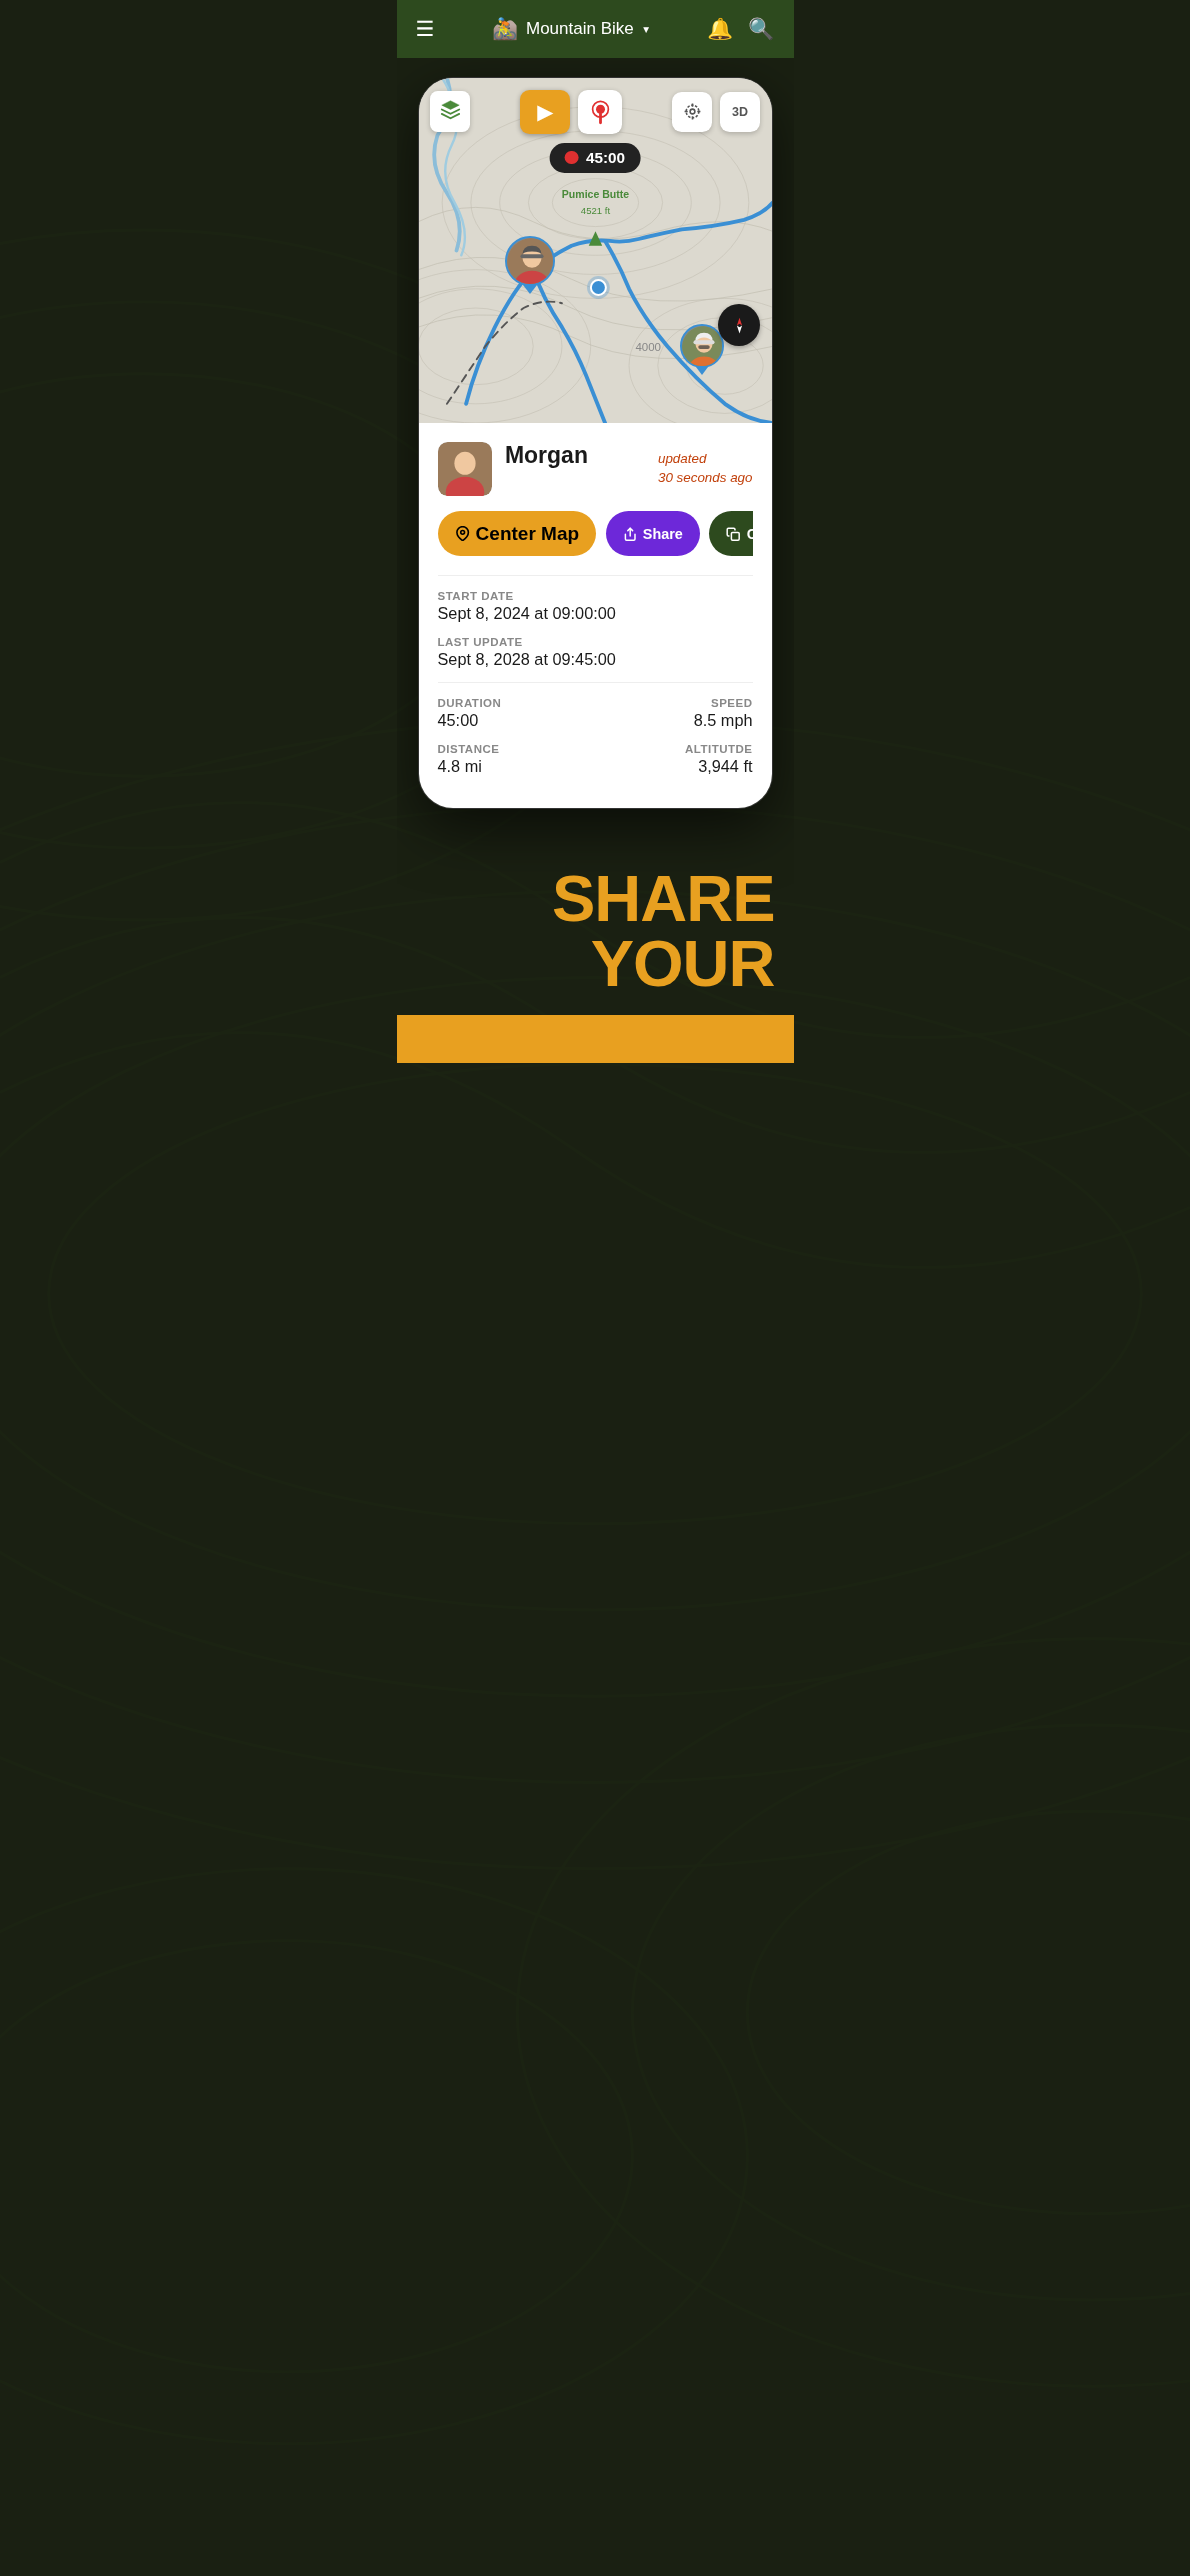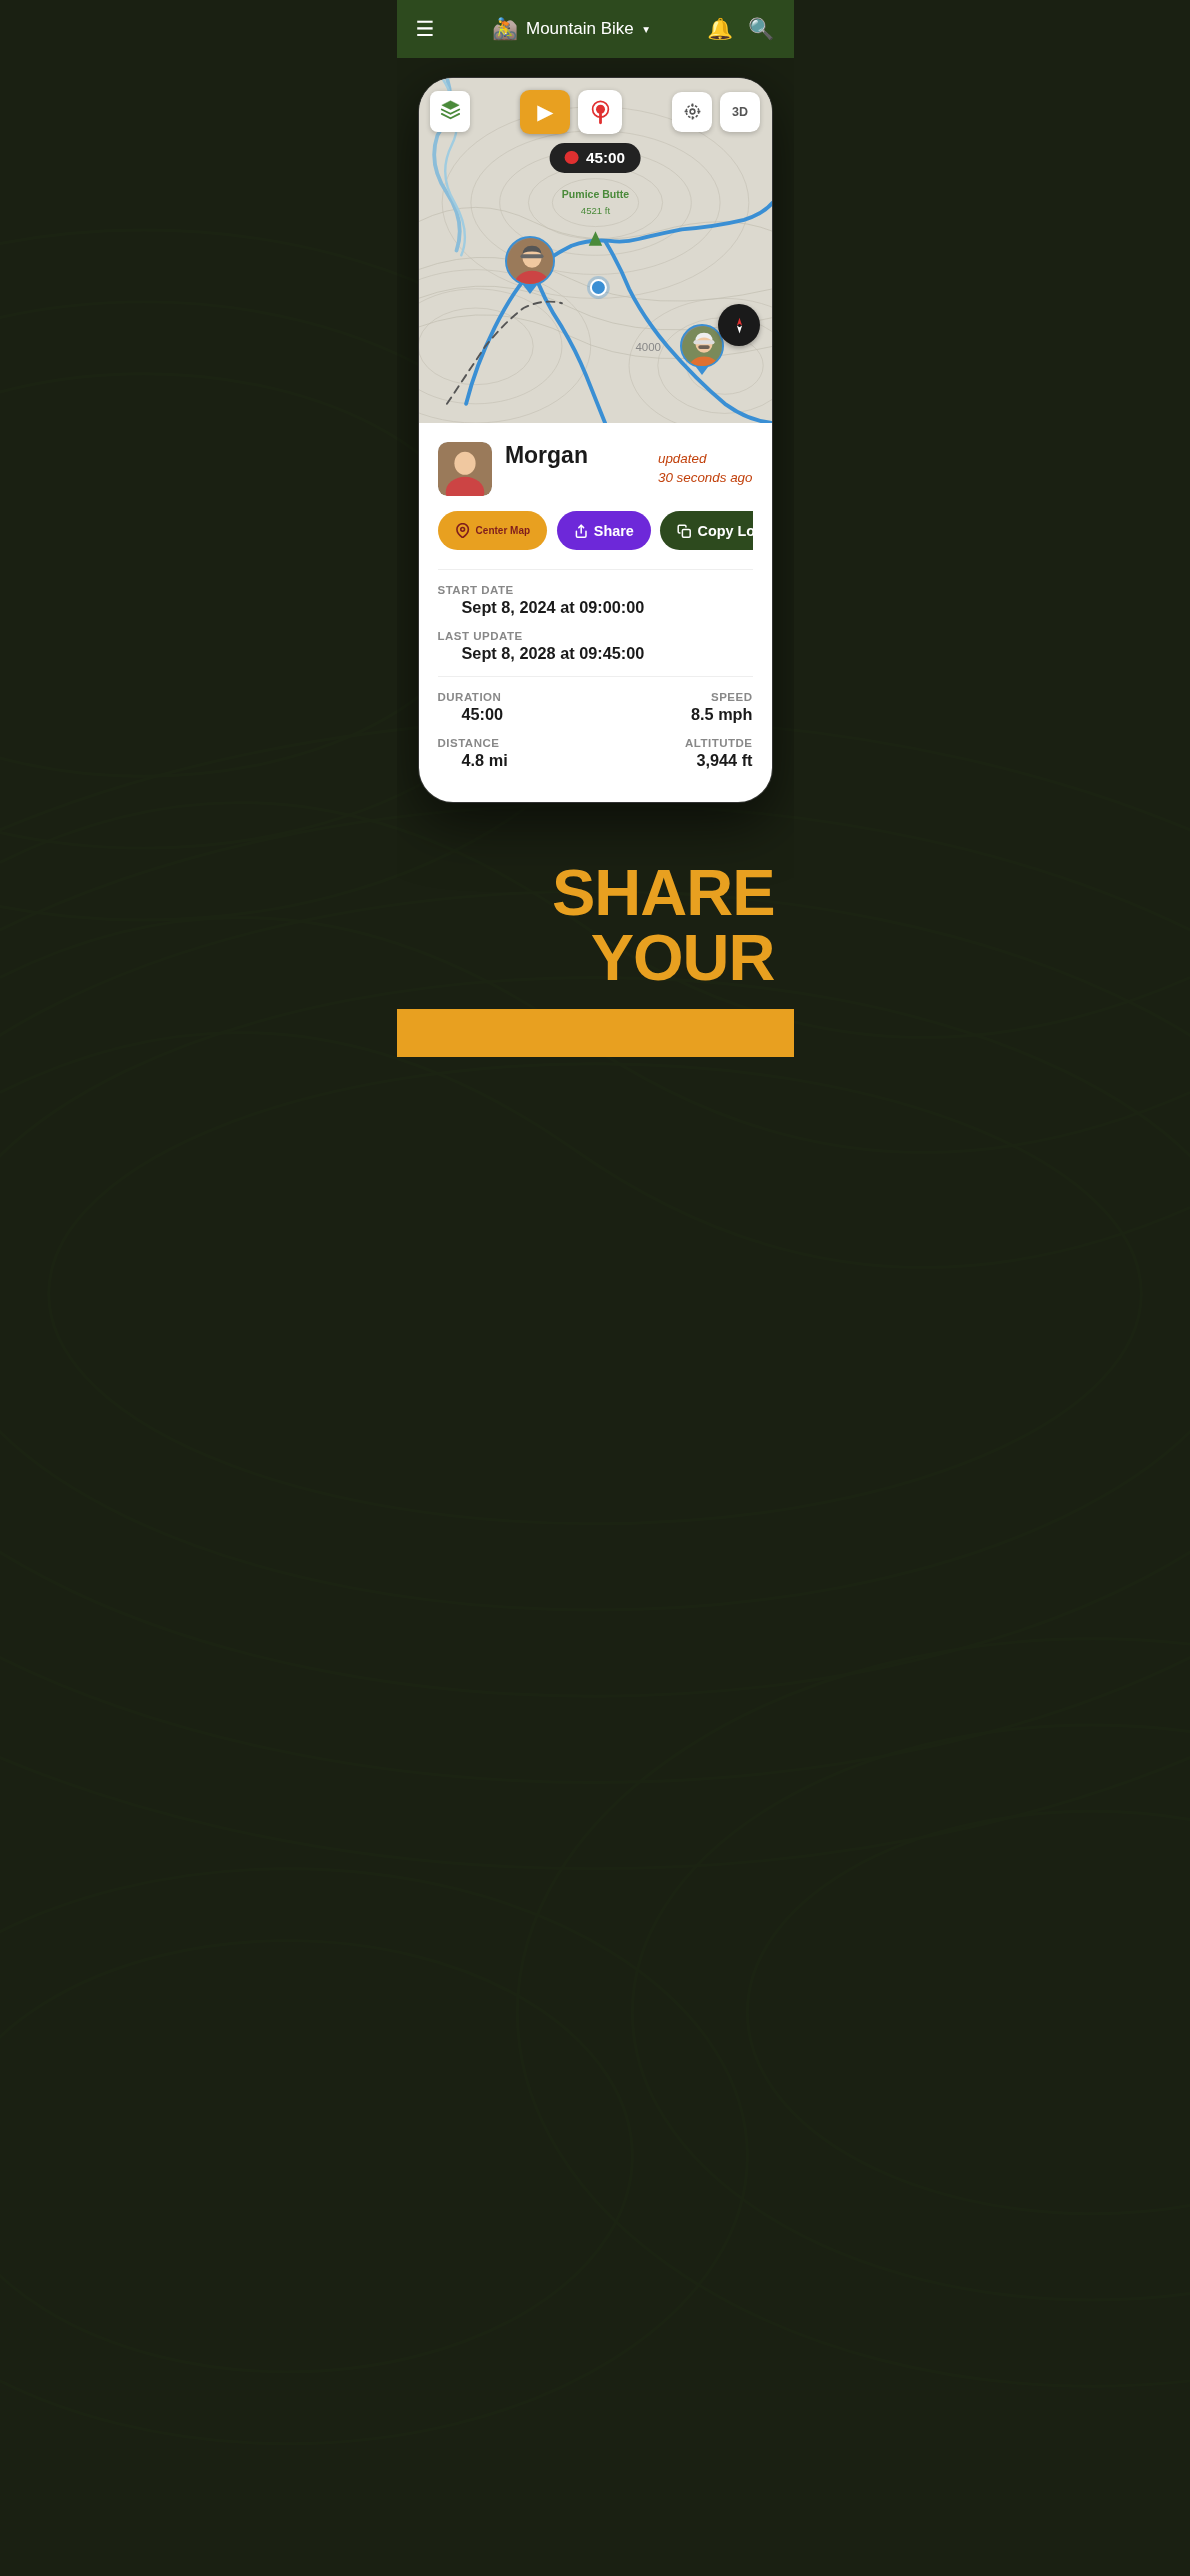--- a/index.html
+++ b/index.html
@@ -298,25 +298,25 @@
 
     
     .action-buttons {
       display: flex;
       gap: 9.6px;
       margin-bottom: 19px;
       overflow: hidden;
     }
     .btn-center-map {
       background: #e8a020;
-      color: #7f1d1d;
+      color: #000000;
       border: none;
       border-radius: 24px;
       padding: 11.5px 17px;
-      font-size: 10px;
+      font-size: 19px;
       font-weight: 600;
       cursor: pointer;
       display: flex;
       align-items: center;
       gap: 5.8px;
       white-space: nowrap;
     }
     .btn-share {
       background: #6d28d9;
       color: white;
@@ -353,23 +353,22 @@
     .stat-label {
       font-size: 11.5px;
       font-weight: 600;
       color: #888;
       text-transform: uppercase;
       letter-spacing: 0.5px;
       margin-bottom: 1.9px;
     }
     .stat-value {
       font-size: 16.3px;
-      font-weight: 700;
+      font-weight: 400;
       color: #1a1a1a;
-      margin-left: 24px;
     }
     .stat-row {
       display: flex;
       justify-content: space-between;
       margin-bottom: 13.4px;
     }
     .stat-col-right {
       text-align: right;
     }
 

